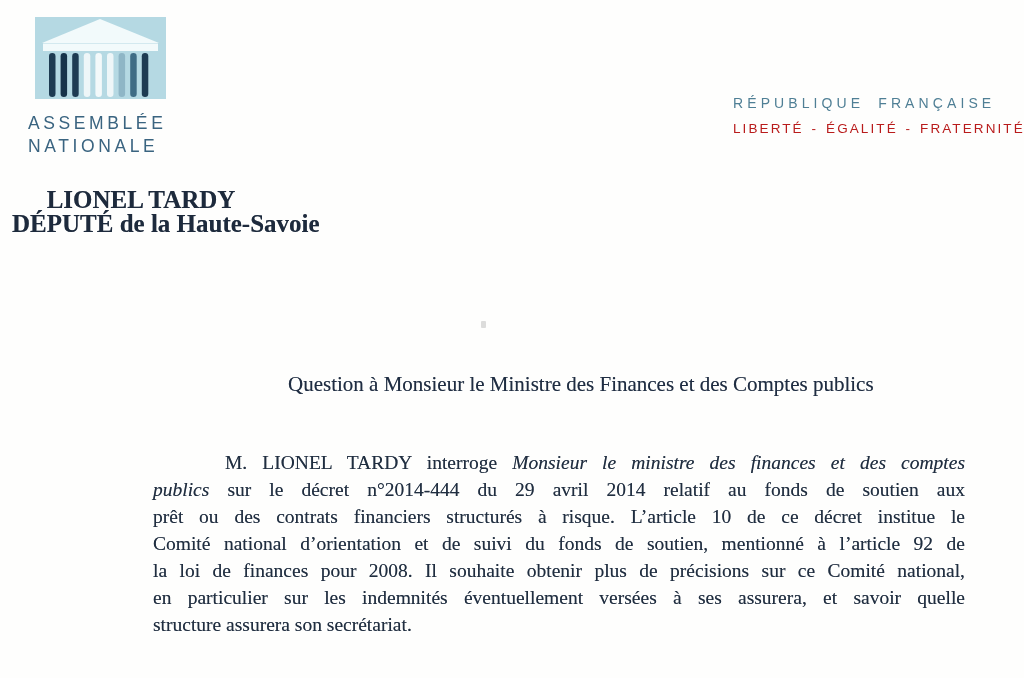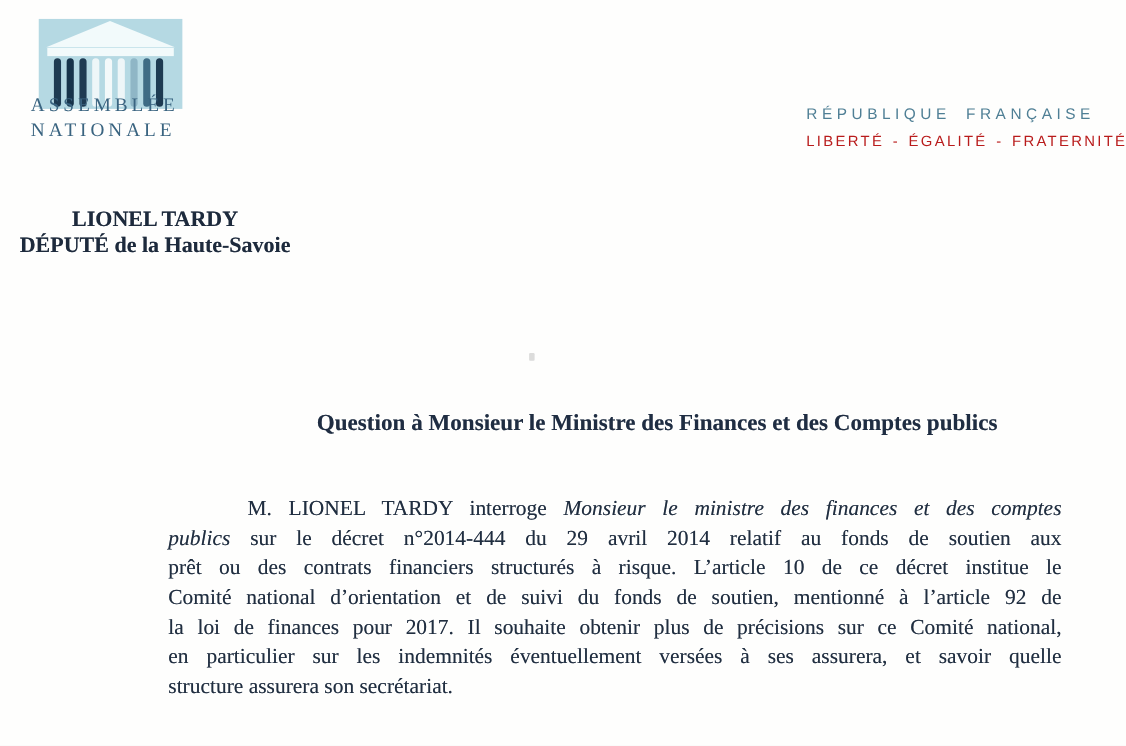--- a/index.html
+++ b/index.html
@@ -13,23 +13,23 @@
     overflow: hidden;
     font-family: "Liberation Serif", serif;
     color: #20304a;
   }
 
   
   .an-logo { position: absolute; left: 35px; top: 17px; }
   .an-emblem { display: block; }
   .an-label {
     position: absolute;
-    left: 28px; top: 84px;
+    left: 28px; top: 112px;
     width: 250px;
-    font-family: Liberation Serif, serif;
+    font-family: Liberation Sans, sans-serif;
     font-size: 17.5px;
     line-height: 23px;
     letter-spacing: 3.6px;
     color: #3a6480;
     white-space: nowrap;
   }
 
   
   .republique {
     position: absolute;
@@ -53,42 +53,42 @@
     color: #b91c1c;
   }
 
   
   .sender {
     position: absolute;
     left: 12px; top: 188px;
     width: 258px;
     text-align: center;
     font-weight: bold;
-    font-size: 20px;
+    font-size: 25px;
     line-height: 23.5px;
     color: #1d2a3c;
     text-shadow: 0 0 0.6px rgba(25,40,60,0.55);
     white-space: nowrap;
   }
 
   
   .artifact-dot {
     position: absolute;
     left: 481px; top: 321px;
     width: 5px; height: 7px;
     background: #c9c9c9;
     opacity: 0.65;
     border-radius: 1px;
   }
 
   
   .doc-title {
     position: absolute;
     left: 288px; top: 371px;
-    font-weight: bold;
+    font-weight: normal;
     font-size: 21px;
     line-height: 27px;
     color: #1f2d42;
     text-shadow: 0 0 0.6px rgba(25,40,60,0.5);
     white-space: nowrap;
   }
 
   
   .body-block {
     position: absolute;
@@ -144,18 +144,18 @@
 
   <div class="artifact-dot"></div>
 
   <div class="doc-title">Question à Monsieur le Ministre des Finances et des Comptes publics</div>
 
   <div class="body-block">
       <div class="body-line indent"><span>M. LIONEL TARDY interroge </span><em>Monsieur le ministre des finances et des comptes</em></div>
       <div class="body-line"><em>publics</em><span> sur le décret n°2014-444 du 29 avril 2014 relatif au fonds de soutien aux</span></div>
       <div class="body-line"><span>prêt ou des contrats financiers structurés à risque. L’article 10 de ce décret institue le</span></div>
       <div class="body-line"><span>Comité national d’orientation et de suivi du fonds de soutien, mentionné à l’article 92 de</span></div>
-      <div class="body-line"><span>la loi de finances pour 2017. Il souhaite obtenir plus de précisions sur ce Comité national,</span></div>
+      <div class="body-line"><span>la loi de finances pour 2008. Il souhaite obtenir plus de précisions sur ce Comité national,</span></div>
       <div class="body-line"><span>en particulier sur les indemnités éventuellement versées à ses assurera, et savoir quelle</span></div>
       <div class="body-line last"><span>structure assurera son secrétariat.</span></div>
     </div>
 
 </div>
 
 </body></html>

